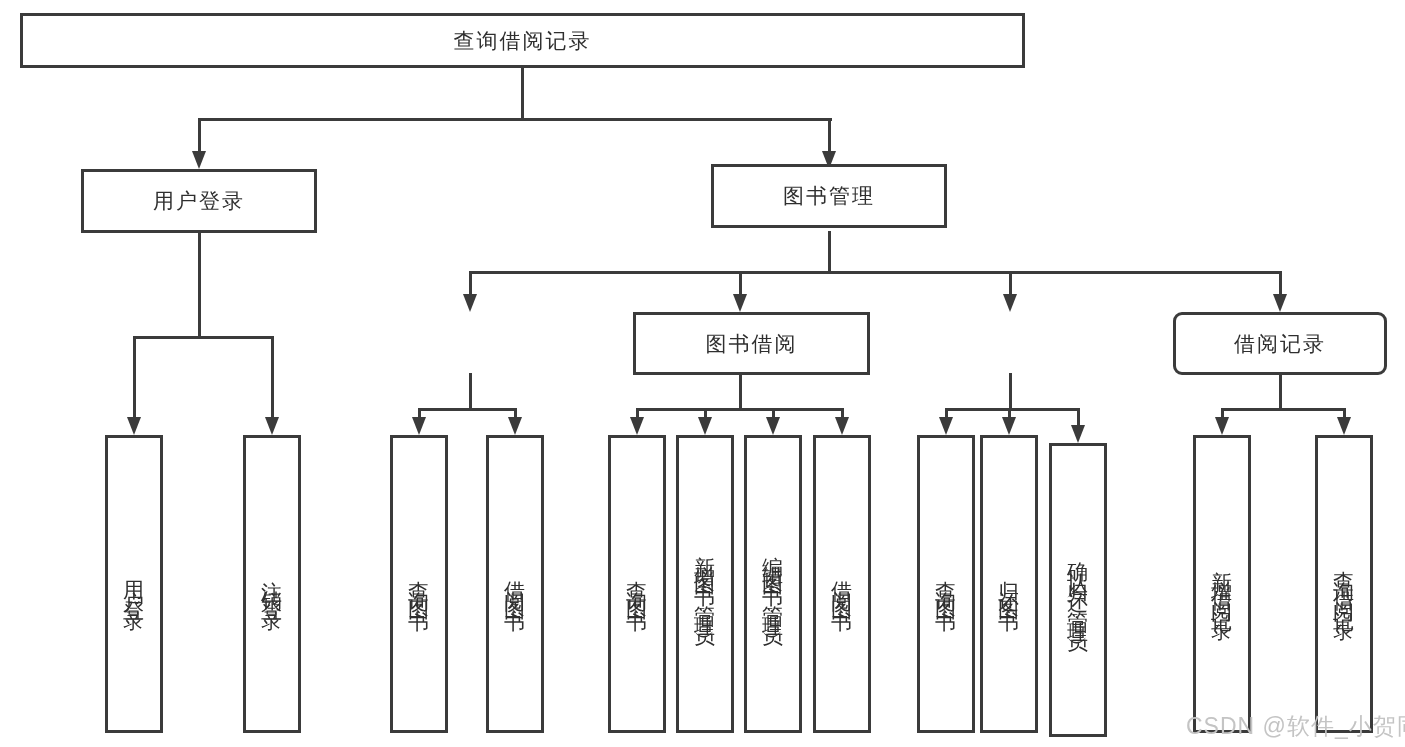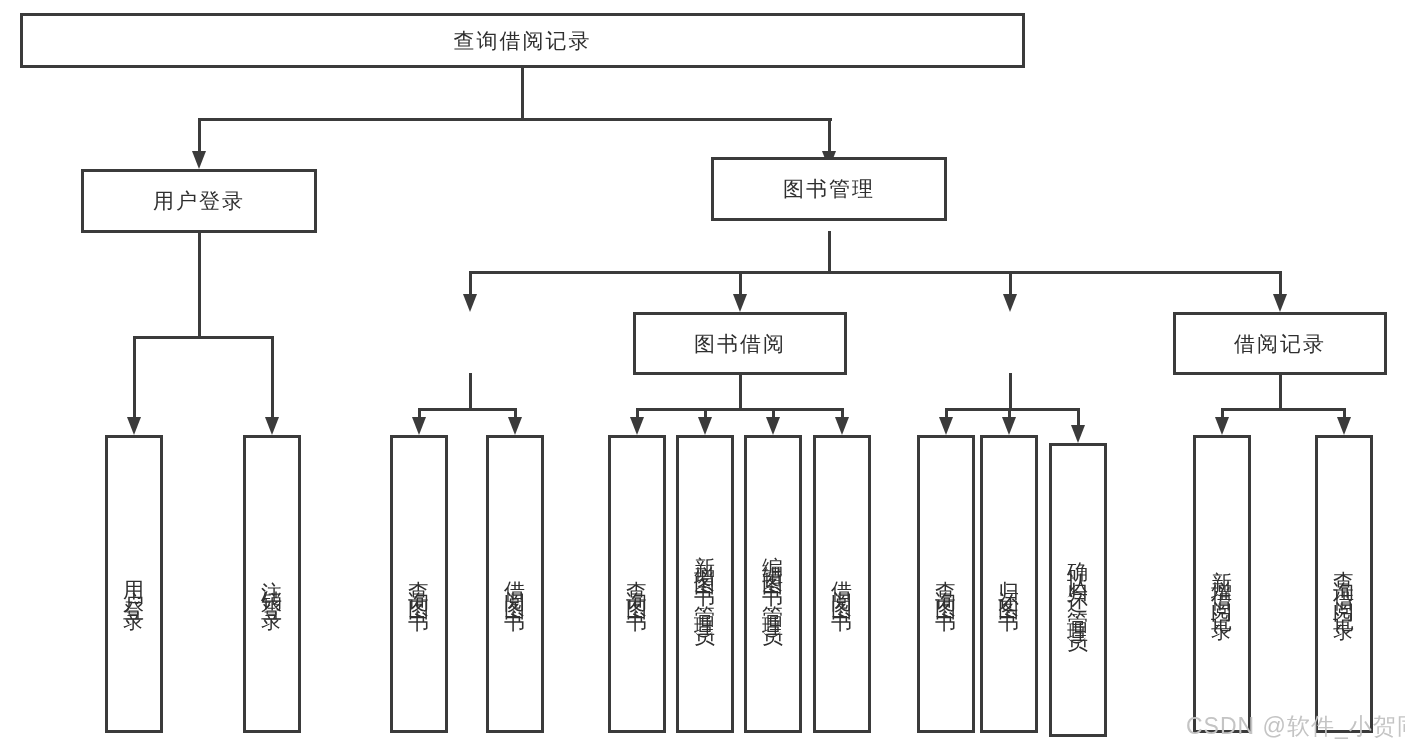--- a/index.html
+++ b/index.html
@@ -38,42 +38,42 @@
   <div class="box" style="left:20px;top:13px;width:1005px;height:55px;">查询借阅记录</div>
 
   <div class="ln" style="left:520.5px;top:66px;width:3px;height:52px;"></div>
   <div class="ln" style="left:197.5px;top:118px;width:634.5px;height:3px;"></div>
   <div class="ln" style="left:197.5px;top:118px;width:3px;height:34px;"></div>
   <div class="ah" style="left:192px;top:151px;"></div>
   <div class="ln" style="left:827.5px;top:118px;width:3px;height:34px;"></div>
   <div class="ah" style="left:822px;top:151px;"></div>
 
   <div class="box" style="left:81px;top:169px;width:236px;height:64px;">用户登录</div>
-  <div class="box" style="left:711px;top:157px;width:236px;height:64px;">图书管理</div>
+  <div class="box" style="left:711px;top:164px;width:236px;height:64px;">图书管理</div>
 
   <div class="ln" style="left:197.5px;top:231px;width:3px;height:107px;"></div>
   <div class="ln" style="left:132.5px;top:336px;width:141px;height:3px;"></div>
   <div class="ln" style="left:132.5px;top:336px;width:3px;height:82px;"></div>
   <div class="ah" style="left:127px;top:417px;"></div>
   <div class="ln" style="left:270.5px;top:336px;width:3px;height:82px;"></div>
   <div class="ah" style="left:265px;top:417px;"></div>
 
   <div class="ln" style="left:827.5px;top:231px;width:3px;height:41px;"></div>
   <div class="ln" style="left:468.5px;top:271px;width:813px;height:3px;"></div>
   <div class="ln" style="left:468.5px;top:271px;width:3px;height:24px;"></div>
   <div class="ah" style="left:463px;top:294px;"></div>
   <div class="ln" style="left:738.5px;top:271px;width:3px;height:24px;"></div>
   <div class="ah" style="left:733px;top:294px;"></div>
   <div class="ln" style="left:1008.5px;top:271px;width:3px;height:24px;"></div>
   <div class="ah" style="left:1003px;top:294px;"></div>
   <div class="ln" style="left:1278.5px;top:271px;width:3px;height:24px;"></div>
   <div class="ah" style="left:1273px;top:294px;"></div>
 
-  <div class="box" style="left:633px;top:312px;width:214px;height:63px;">图书借阅</div>
-  <div class="box" style="left:1173px;top:312px;width:214px;height:63px;">借阅记录</div>
+  <div class="box" style="left:633px;top:312px;width:237px;height:63px;">图书借阅</div>
+  <div class="box" style="left:1173px;top:312px;width:214px;height:63px;border-radius:9px;">借阅记录</div>
 
   <div class="ln" style="left:468.5px;top:373px;width:3px;height:37px;"></div>
   <div class="ln" style="left:417.5px;top:408px;width:99px;height:3px;"></div>
   <div class="ln" style="left:417.5px;top:408px;width:3px;height:10px;"></div>
   <div class="ah" style="left:412px;top:417px;"></div>
   <div class="ln" style="left:513.5px;top:408px;width:3px;height:10px;"></div>
   <div class="ah" style="left:508px;top:417px;"></div>
 
   <div class="ln" style="left:738.5px;top:373px;width:3px;height:37px;"></div>
   <div class="ln" style="left:635.5px;top:408px;width:208px;height:3px;"></div>

